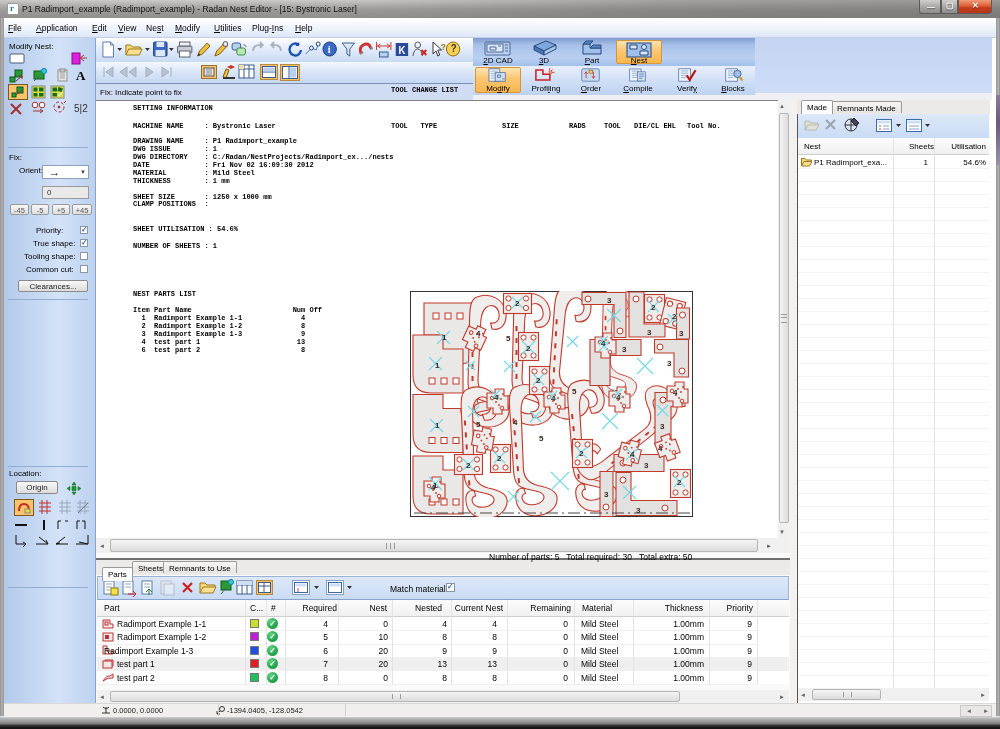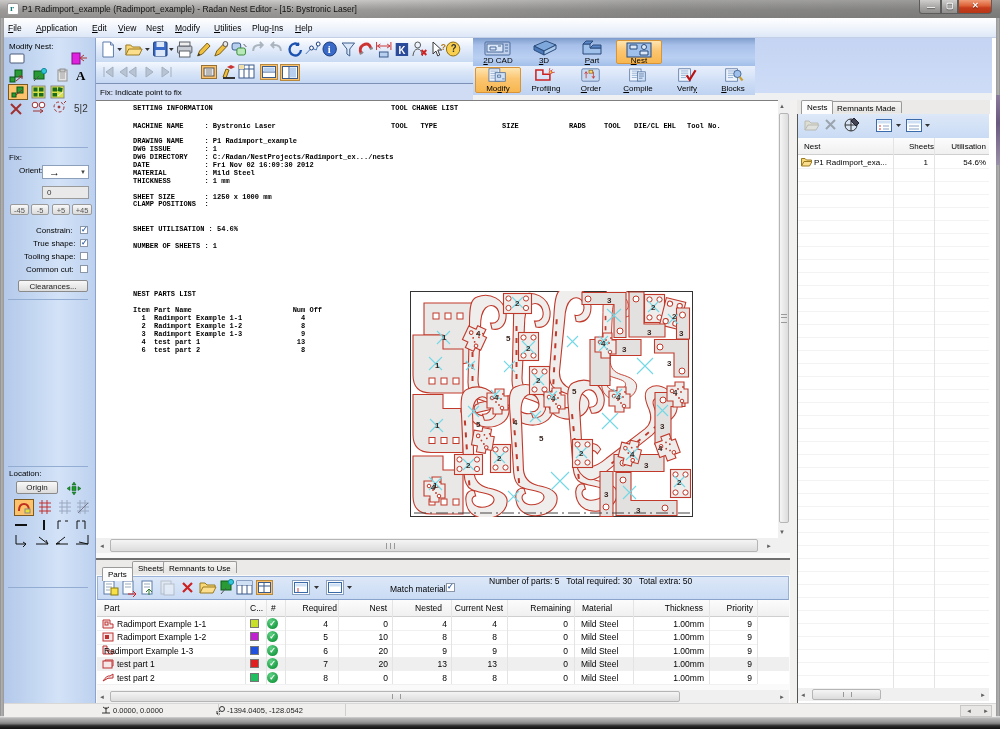--- a/index.html
+++ b/index.html
@@ -398,21 +398,21 @@
       <span style="position:absolute;left:6px;top:0px;font-size:11px">→</span>
       <span style="position:absolute;right:2px;top:3px;font-size:6px;color:#444">▼</span>
     </div>
 <div class="abs" style="left:42px;top:186px;width:47px;height:13px;background:#e9e9e9;border:1px solid #9a9a9a;box-sizing:border-box;font-size:8px;padding:1px 0 0 4px;color:#333">0</div>
 <div class="abs btnrow" style="left:10px;top:204px">
  <span style="position:absolute;left:0;width:19px" class="sbbtn">-45</span>
  <span style="position:absolute;left:21px;width:18px" class="sbbtn">-5</span>
  <span style="position:absolute;left:42px;width:18px" class="sbbtn">+5</span>
  <span style="position:absolute;left:62px;width:20px" class="sbbtn">+45</span>
 </div>
-<div class="sbtext" style="left:36px;top:226px">Constrain:</div>
+<div class="sbtext" style="left:36px;top:226px">Priority:</div>
     <div class="cbx cbxon" style="left:80px;top:226px"></div>
 <div class="sbtext" style="left:33px;top:239px">True shape:</div>
     <div class="cbx cbxon" style="left:80px;top:239px"></div>
 <div class="sbtext" style="left:24px;top:252px">Tooling shape:</div>
     <div class="cbx" style="left:80px;top:252px"></div>
 <div class="sbtext" style="left:26px;top:265px">Common cut:</div>
     <div class="cbx" style="left:80px;top:265px"></div>
 <div class="abs sbbtn2" style="left:18px;top:280px;width:70px;height:12px">Clearances...</div>
 <div class="sbsep" style="top:147px"></div>
 <div class="sbsep" style="top:299px"></div>
@@ -471,21 +471,21 @@
 CLAMP POSITIONS  :</div>
 <div class="rpt" style="left:133px;top:225.5px">SHEET UTILISATION : 54.6%</div>
 <div class="rpt" style="left:133px;top:242.5px">NUMBER OF SHEETS : 1</div>
 <div class="rpt rpthead" style="left:133px;top:290.5px">NEST PARTS LIST</div>
 <div class="rpt" style="left:133px;top:307px">Item Part Name                        Num Off
   1  Radimport Example 1-1              4
   2  Radimport Example 1-2              8
   3  Radimport Example 1-3              9
   4  test part 1                       13
   6  test part 2                        8</div>
-<div class="rpt rpthead" style="left:391px;top:105px">TOOL CHANGE LIST</div>
+<div class="rpt rpthead" style="left:391px;top:87px">TOOL CHANGE LIST</div>
 <div class="rpt" style="left:391px;top:122.5px">TOOL   TYPE</div>
 <div class="rpt" style="left:502px;top:122.5px">SIZE</div>
 <div class="rpt" style="left:569px;top:122.5px">RADS</div>
 <div class="rpt" style="left:604px;top:122.5px">TOOL</div>
 <div class="rpt" style="left:634px;top:122.5px">DIE/CL EHL</div>
 <div class="rpt" style="left:687px;top:122.5px">Tool No.</div>
 </div>
 <div id="diagram">
 <svg class="abs" style="left:410px;top:291px" width="283" height="226" viewBox="0 0 283 226">
 <defs>
@@ -718,21 +718,21 @@
       <div style="margin-left:3px;width:1px;height:6px;background:#999"></div>
     </div>
 <div class="abs" style="left:96px;top:553px;width:694px;height:5px;background:#f0efee"></div>
 <div class="sbtrack" style="left:778px;top:538px;width:12px;height:15px"></div>
 <div class="abs" style="left:790px;top:100px;width:7px;height:603px;background:#f2f1f0"></div>
 </div>
 
 <div class="abs" id="rpanel"></div>
 <div id="rcontent">
 <div class="abs" id="rtabs"></div>
-<div class="tab tabactive" style="left:801px;top:100px">Nests</div>
+<div class="tab tabactive" style="left:801px;top:100px">Made</div>
 <div class="tab" style="left:831px;top:101px">Remnants Made</div>
 <div class="abs" id="rtoolbar"></div>
 <svg class="abs" style="left:804px;top:117px" width="132" height="18" viewBox="0 0 132 18">
  <g opacity="0.45">
         <path d="M1 13 V4 h4 l2 2 h7 v2" fill="#e8d8a8" stroke="#9a8a60"></path>
         <path d="M1 13 L4 8 h11 l-3 5 z" fill="#efe3c0" stroke="#9a8a60"></path>
       </g>
  <path d="M22 3 l9 9 M31 3 l-9 9" stroke="#9aa4ae" stroke-width="2"></path>
  <g transform="translate(40,0)">
         <circle cx="7" cy="8" r="6" fill="#d8e4f4" stroke="#333"></circle>
@@ -833,21 +833,21 @@
       <path d="M22 6 l2.5 3 l2.5-3 z" fill="#333"></path>
       <g transform="translate(34,0)">
         <rect x="0.5" y="0.5" width="17" height="14" fill="#fdfefe" stroke="#8aa0c0"></rect>
         <rect x="2.5" y="2.5" width="13" height="10" fill="#fff" stroke="#3a6aaa"></rect>
         <rect x="3.5" y="3.5" width="11" height="3" fill="#cfe0f4"></rect>
       </g>
       <path d="M55 6 l2.5 3 l2.5-3 z" fill="#333"></path>
     </svg>
 <div class="ptext" style="left:390px;top:584px">Match material:</div>
 <div class="cbx cbxon" style="left:446px;top:583px;width:9px;height:9px"></div>
-<div class="ptext" style="left:489px;top:576px">Number of parts: 5&nbsp;&nbsp; Total required: 30&nbsp;&nbsp; Total extra: 50</div>
+<div class="ptext" style="left:489px;top:552px">Number of parts: 5&nbsp;&nbsp; Total required: 30&nbsp;&nbsp; Total extra: 50</div>
 <div class="abs" id="pheader"></div>
 <div class="ptext" style="left:104px;top:603px">Part</div>
 <div class="ptext" style="left:250px;top:603px">C...</div>
 <div class="ptext" style="left:271px;top:603px">#</div>
 <div class="ptext" style="left:290px;top:603px;width:47px;text-align:right">Required</div>
 <div class="ptext" style="left:340px;top:603px;width:47px;text-align:right">Nest</div>
 <div class="ptext" style="left:395px;top:603px;width:47px;text-align:right">Nested</div>
 <div class="ptext" style="left:450px;top:603px;width:53px;text-align:right">Current Nest</div>
 <div class="ptext" style="left:518px;top:603px;width:53px;text-align:right">Remaining</div>
 <div class="ptext" style="left:582px;top:603px">Material</div>

